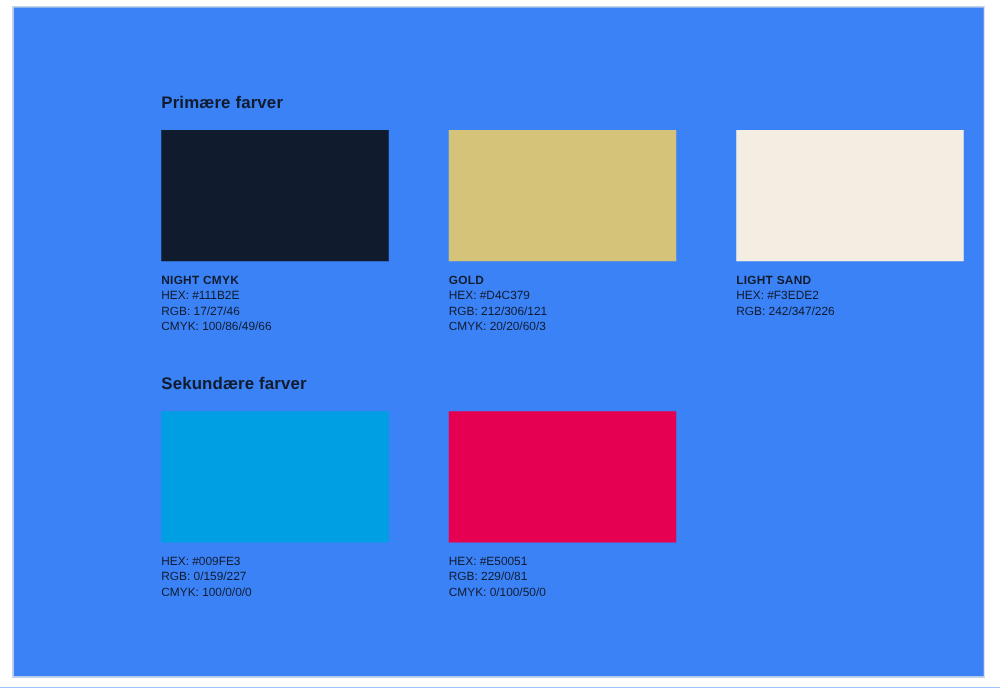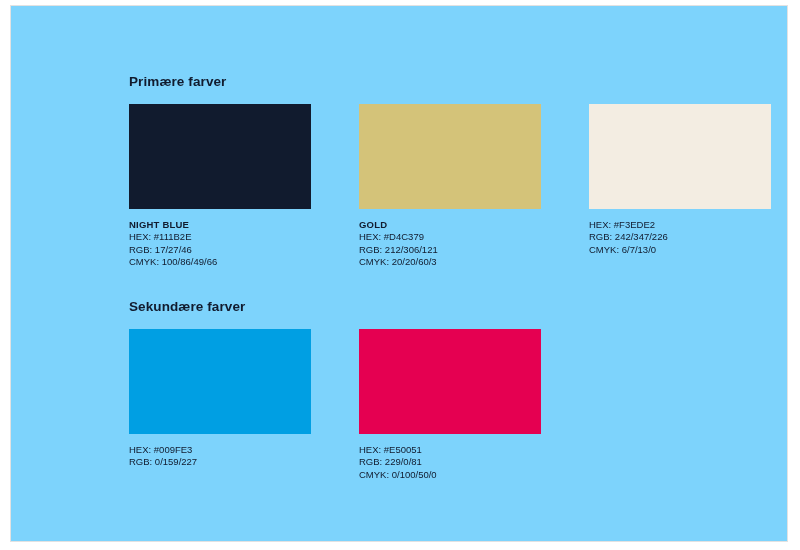--- a/index.html
+++ b/index.html
@@ -80,69 +80,70 @@
     line-height: 12.3px;
     letter-spacing: 0.2px;
   }
   .swatch-line {
     font-weight: normal;
   }
 </style>
 </head>
 <body style="color: rgb(17, 27, 46);">
 
-<div id="page-sheet" style="background: #7dd3fc; border-color: rgb(226, 226, 226);">
+<div id="page-sheet" style="background: #3b82f6; border-color: rgb(226, 226, 226);">
 
   <div class="section" id="section-primary">
     <h2 class="section-heading">Primære farver</h2>
 
     <div class="swatch-row">
 
       <div class="swatch-card">
         <span class="swatch-chip" id="chip-night-blue" style="background-color: rgb(17, 27, 46);"></span>
         <div class="swatch-info">
-          <div class="swatch-name">NIGHT BLUE</div>
+          <div class="swatch-name">NIGHT CMYK</div>
           <div class="swatch-line">HEX: #111B2E</div>
           <div class="swatch-line">RGB: 17/27/46</div>
           <div class="swatch-line">CMYK: 100/86/49/66</div>
         </div>
       </div>
 
       <div class="swatch-card">
         <span class="swatch-chip" id="chip-gold" style="background-color: rgb(212, 195, 121);"></span>
         <div class="swatch-info">
           <div class="swatch-name">GOLD</div>
           <div class="swatch-line">HEX: #D4C379</div>
           <div class="swatch-line">RGB: 212/306/121</div>
           <div class="swatch-line">CMYK: 20/20/60/3</div>
         </div>
       </div>
 
       <div class="swatch-card">
         <span class="swatch-chip" id="chip-light-sand" style="background-color: rgb(243, 237, 226);"></span>
         <div class="swatch-info">
+          <div class="swatch-name">LIGHT SAND</div>
           <div class="swatch-line">HEX: #F3EDE2</div>
           <div class="swatch-line">RGB: 242/347/226</div>
-          <div class="swatch-line">CMYK: 6/7/13/0</div>
         </div>
       </div>
 
     </div>
   </div>
 
   <div class="section" id="section-secondary">
     <h2 class="section-heading">Sekundære farver</h2>
 
     <div class="swatch-row">
 
       <div class="swatch-card">
         <span class="swatch-chip tall" id="chip-blue" style="background-color: rgb(0, 159, 227);"></span>
         <div class="swatch-info">
           <div class="swatch-line">HEX: #009FE3</div>
           <div class="swatch-line">RGB: 0/159/227</div>
+          <div class="swatch-line">CMYK: 100/0/0/0</div>
         </div>
       </div>
 
       <div class="swatch-card">
         <span class="swatch-chip tall" id="chip-pink" style="background-color: rgb(229, 0, 81);"></span>
         <div class="swatch-info">
           <div class="swatch-line">HEX: #E50051</div>
           <div class="swatch-line">RGB: 229/0/81</div>
           <div class="swatch-line">CMYK: 0/100/50/0</div>
         </div>

